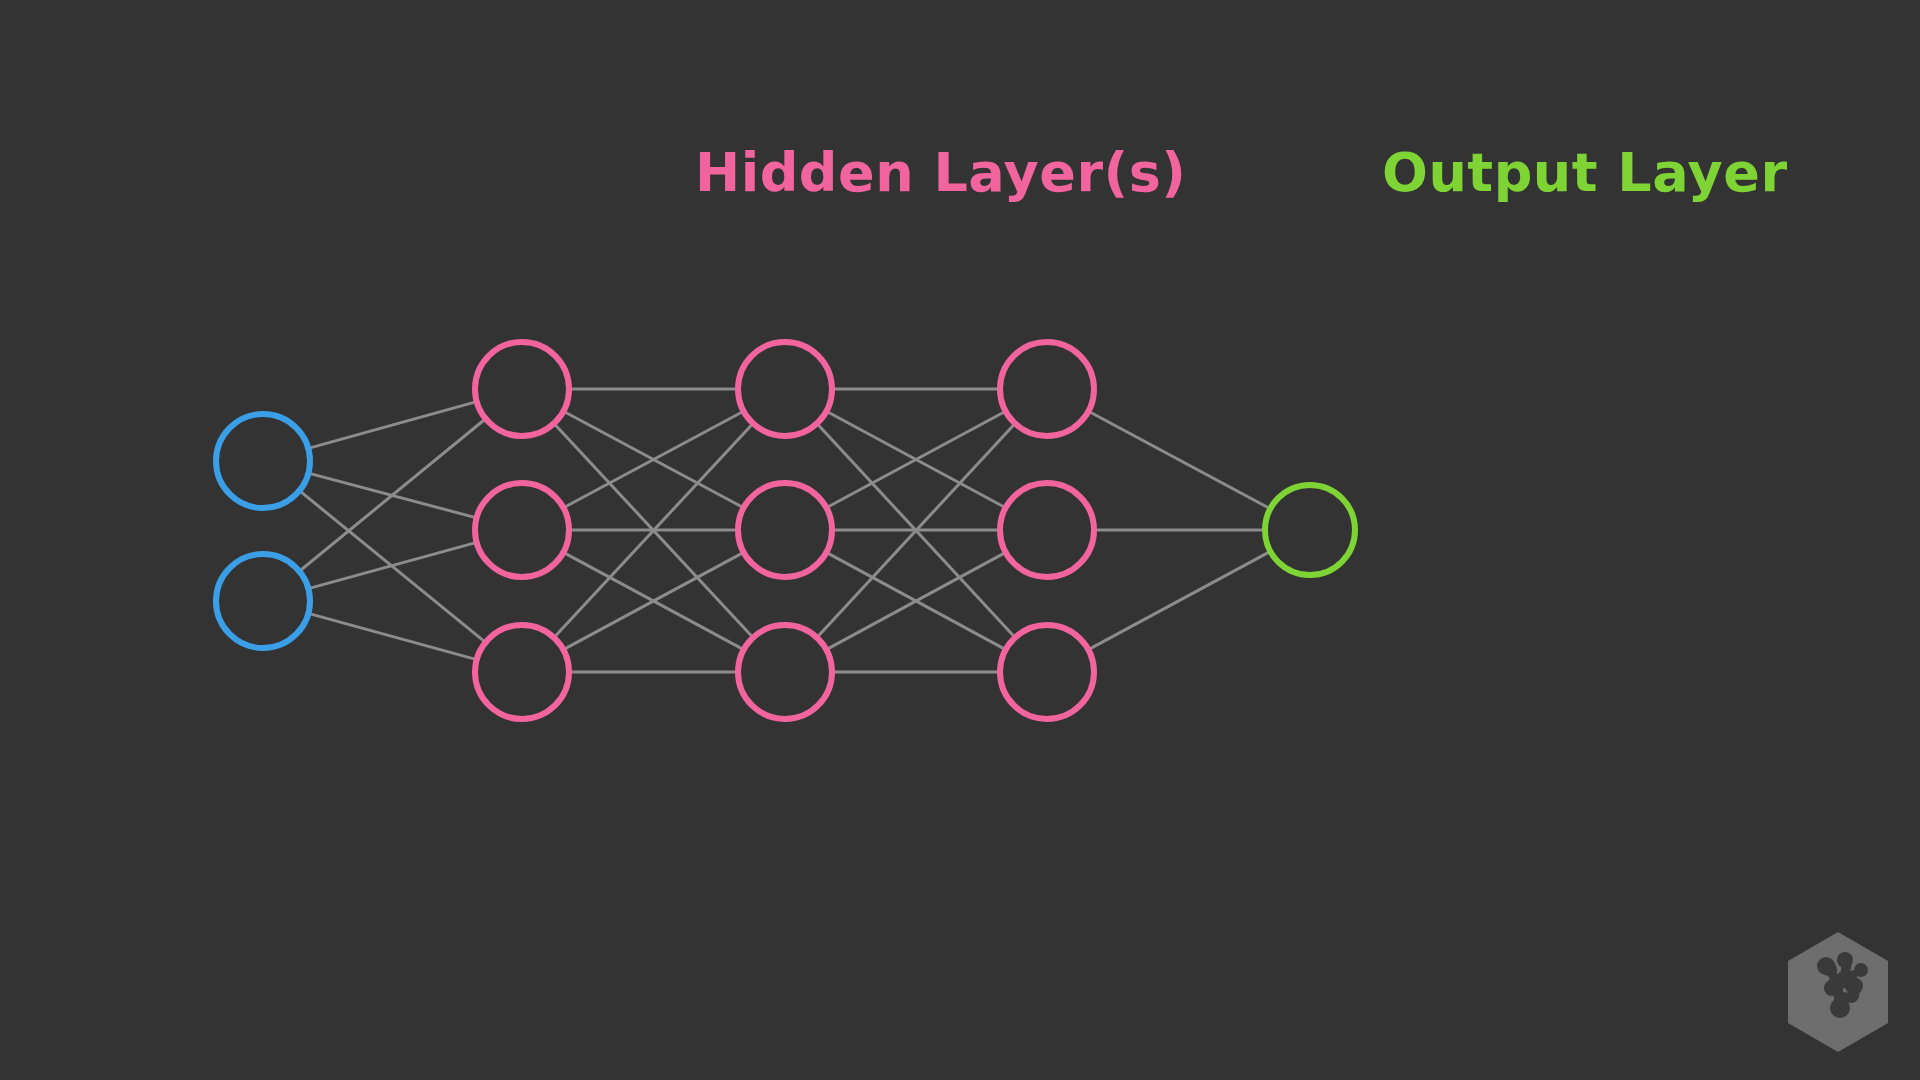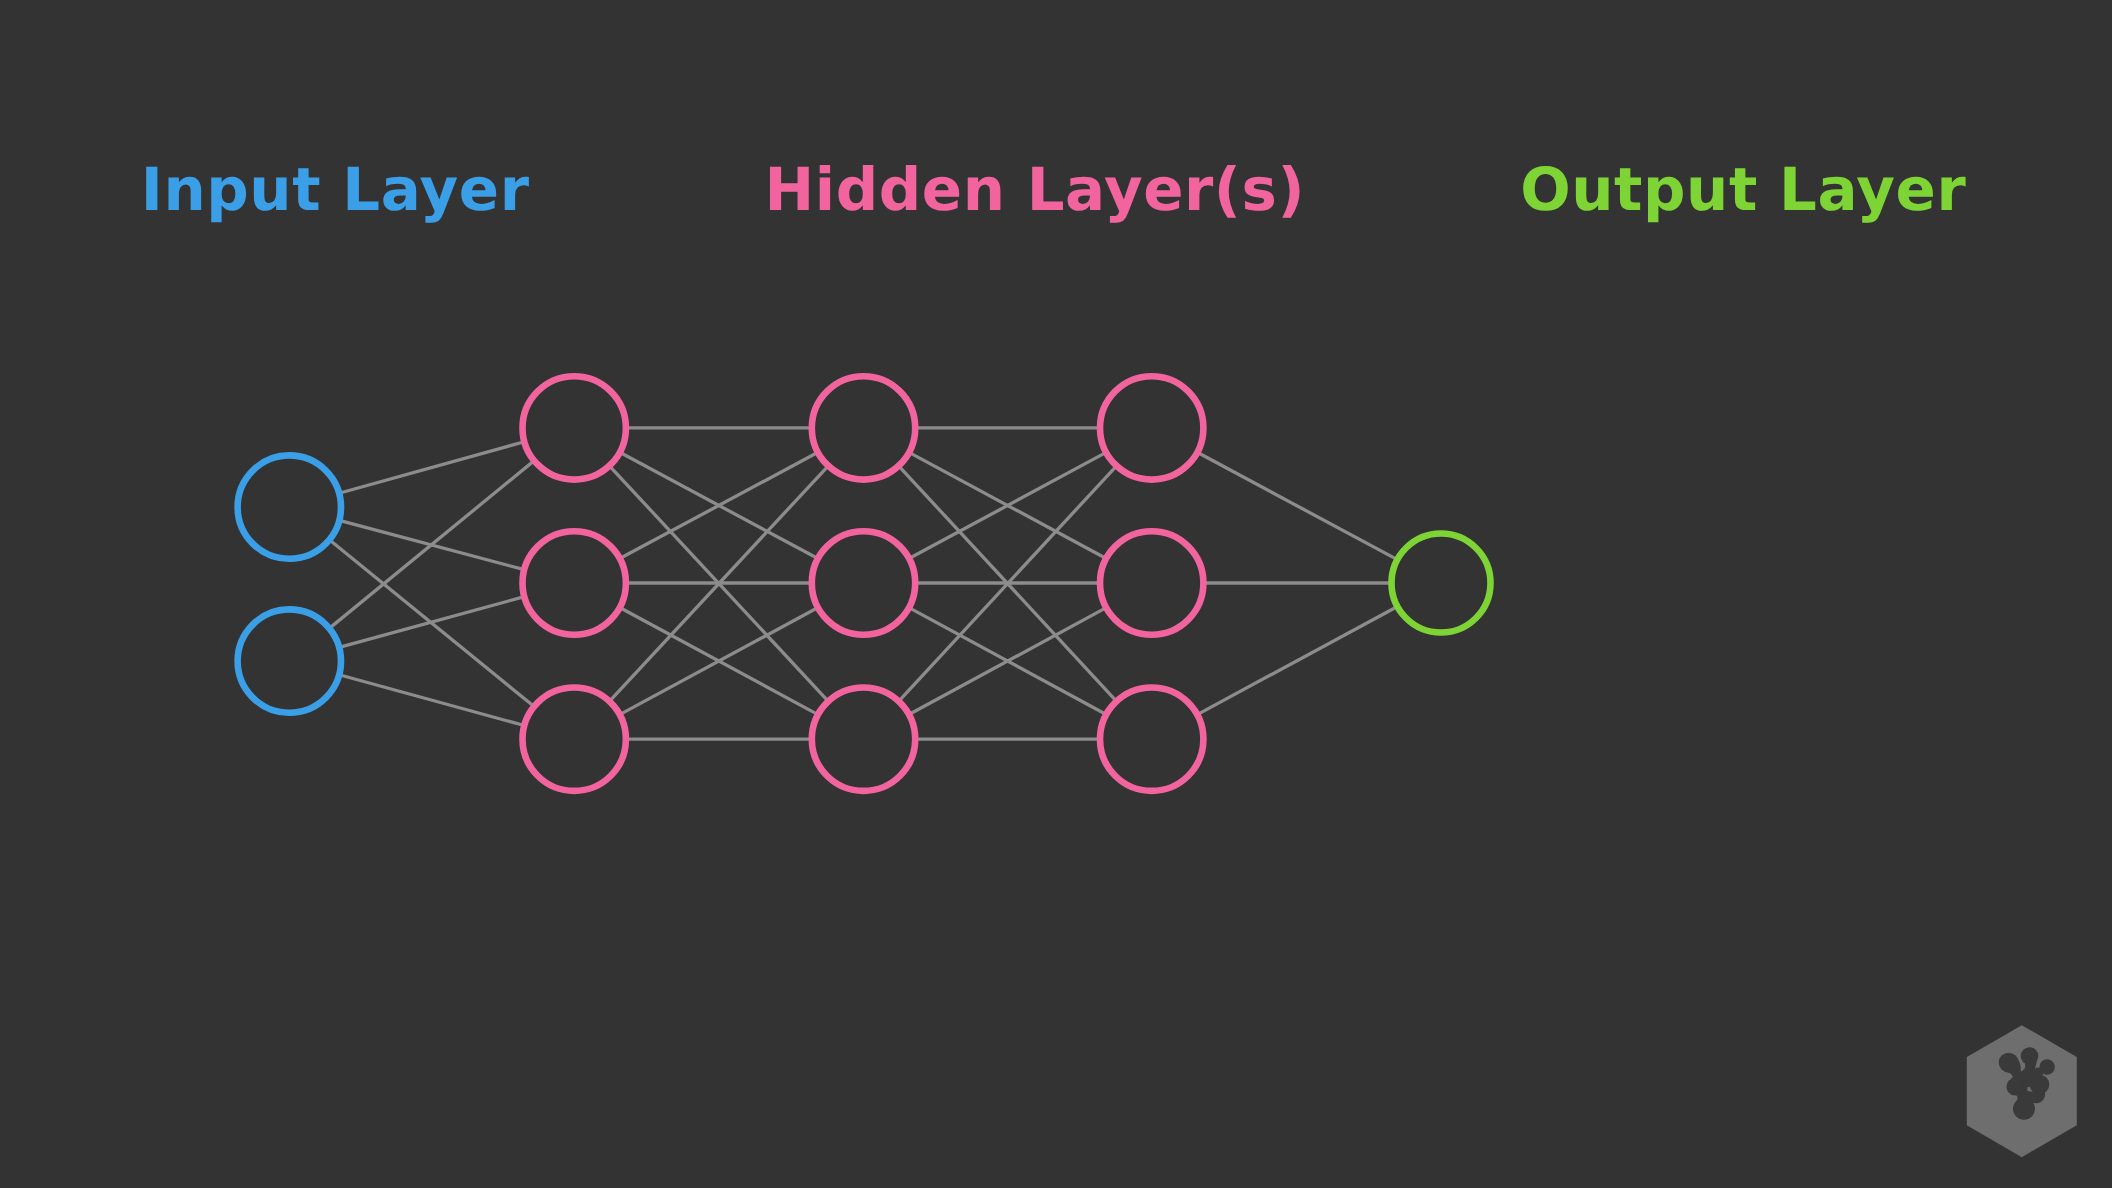--- a/index.html
+++ b/index.html
@@ -96,21 +96,20 @@
         <circle cx="785" cy="389" r="47" fill="none" stroke="#F2649E" stroke-width="6"></circle>
         <circle cx="785" cy="530" r="47" fill="none" stroke="#F2649E" stroke-width="6"></circle>
         <circle cx="785" cy="672" r="47" fill="none" stroke="#F2649E" stroke-width="6"></circle>
         <circle cx="1047" cy="389" r="47" fill="none" stroke="#F2649E" stroke-width="6"></circle>
         <circle cx="1047" cy="530" r="47" fill="none" stroke="#F2649E" stroke-width="6"></circle>
         <circle cx="1047" cy="672" r="47" fill="none" stroke="#F2649E" stroke-width="6"></circle>
         <circle cx="1310" cy="530" r="45" fill="none" stroke="#7ED434" stroke-width="6"></circle>
       </g>
   </svg>
 
-  <div class="layer-title" id="title-input" style="color: rgb(59, 159, 232);">Input Layer</div>
 
   <div class="layer-title" id="title-output" style="color: rgb(126, 212, 52);">Output Layer</div>
 
   <div class="layer-title" id="title-hidden" style="color: rgb(242, 100, 158);">Hidden Layer(s)</div>
 
   <svg id="watermark" viewBox="0 0 112 124">
     <path id="wm-hex" d="M56 2 L106 31 L106 93 L56 122 L6 93 L6 31 Z" stroke="none" fill="#6E6E6E"></path>
     <g id="wm-glyph" fill="#3A3A3A">
       <path d="M60 28 C62 33 61 39 57 43 C54 46 50 47 46 46
                C42 45 39 42 38 38 C37 34 39 30 43 29

